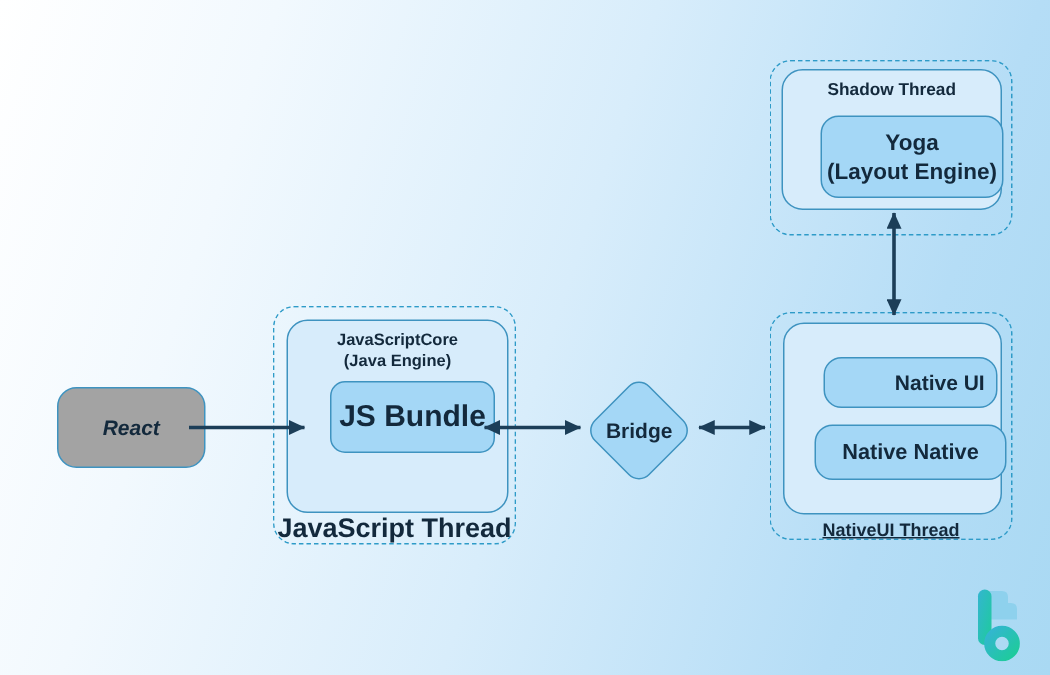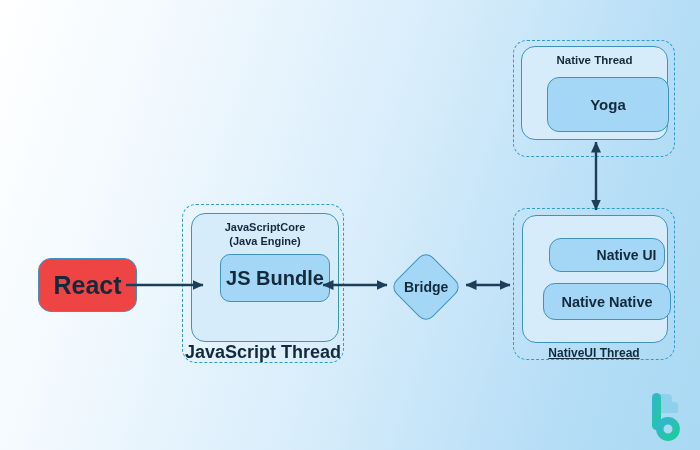--- a/index.html
+++ b/index.html
@@ -25,21 +25,21 @@
     border:1.5px solid #3e93c0;
     border-radius:11px;
     display:flex;align-items:center;justify-content:center;
     font-weight:600;color:#13293c;margin-left:12px;
   }
   .container-label{
     position:absolute;left:0;right:0;text-align:center;
     font-weight:600;color:#13293c;
   }
   .two-line{display:flex;flex-direction:column;align-items:center;justify-content:center;text-align:center;}
-  #react-box{left:26px;top:258px;width:99px;height:54px;background:#ef4444;font-size:25px;border-radius:13px;}
+  #react-box{left:26px;top:258px;width:99px;height:54px;background:#a3a3a3;font-size:14px;border-radius:13px;font-style:italic;}
   #js-dashed{left:182px;top:204px;width:162px;height:159px;}
   #js-inner{left:191px;top:213px;width:148px;height:129px;}
   #js-core-label{top:6px;font-size:11px;font-weight:700;line-height:14px;}
   #js-bundle{left:208px;top:254px;width:110px;height:48px;font-size:20px;border-radius:10px;}
   #js-thread-label{top:342px;left:182px;width:162px;font-size:18px;}
   #bridge{
     left:400px;top:261px;width:52px;height:52px;
     background:#a4d7f6;border:1.5px solid #3e93c0;border-radius:10px;
     transform:rotate(45deg);
     display:flex;align-items:center;justify-content:center;
@@ -75,24 +75,25 @@
   <span>JS Bundle</span>
 </div>
 <div id="js-thread-label" class="abs container-label">JavaScript Thread</div>
 
 <div id="bridge" class="abs">
   <span class="inner-label">Bridge</span>
 </div>
 
 <div id="shadow-dashed" class="abs dashed-box"></div>
 <div id="shadow-inner" class="abs solid-box">
-  <div id="shadow-label" class="container-label">Native Thread</div>
+  <div id="shadow-label" class="container-label">Shadow Thread</div>
 </div>
 <div id="yoga-box" class="abs node two-line">
   <span>Yoga</span>
+  <span>(Layout Engine)</span>
 </div>
 
 <div id="native-dashed" class="abs dashed-box"></div>
 <div id="native-inner" class="abs solid-box"></div>
 <div id="native-ui" class="abs node">
   <span>Native UI</span>
 </div>
 <div id="native-modules" class="abs node">
   <span>Native Native</span>
 </div>

